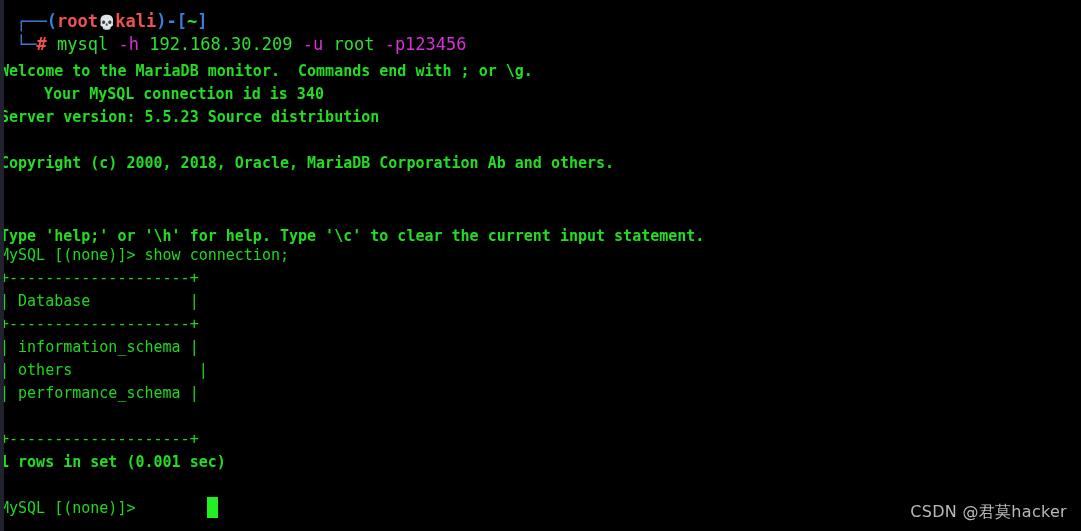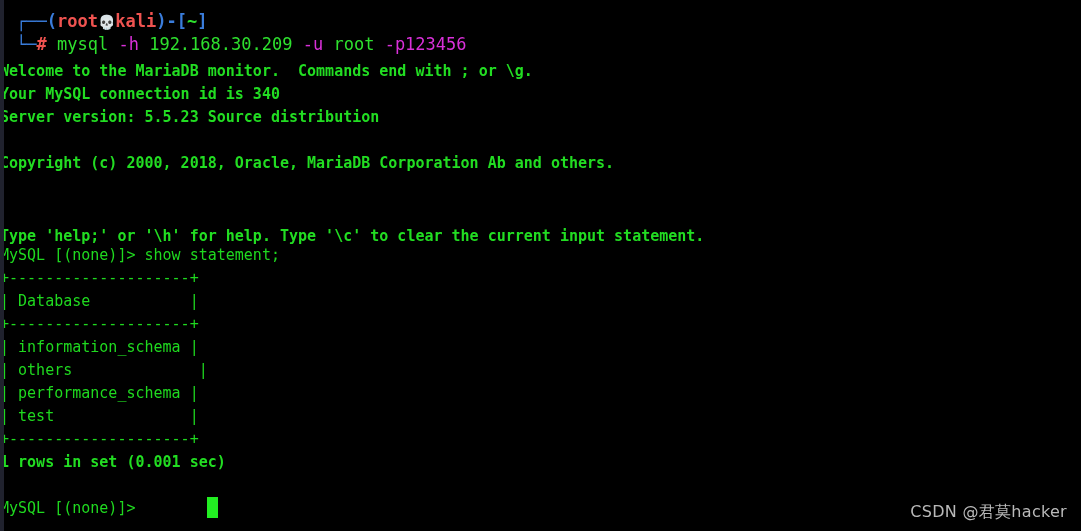--- a/index.html
+++ b/index.html
@@ -97,34 +97,33 @@
 
 <div id="terminal">
 
   <div id="edge-strip"></div>
 
   <div class="promptline1"><span class="c-blue">┌──</span><span class="c-blue">(</span><span class="c-red">root</span><span class="skull">💀</span><span class="c-red">kali</span><span class="c-blue">)</span><span class="c-blue">-</span><span class="c-blue">[</span><span class="c-green">~</span><span class="c-blue">]</span></div>
 
   <div class="promptline2"><span class="c-blue">└─</span><span class="c-hash">#</span><span class="c-cmd"> </span><span class="c-cmd">mysql</span><span class="c-cmd"> </span><span class="c-magenta">-h</span><span class="c-cmd"> </span><span class="c-cmd">192.168.30.209</span><span class="c-cmd"> </span><span class="c-magenta">-u</span><span class="c-cmd"> </span><span class="c-cmd">root</span><span class="c-cmd"> </span><span class="c-magenta">-p123456</span></div>
 
   <div class="line bold" style="top:60px;">Welcome to the MariaDB monitor.  Commands end with ; or \g.</div>
-  <div class="line bold" style="top:83px;">Your MySQL connection id is 340</div>
+  <div class="line bold" style="top:83px;margin-left:44px;">Your MySQL connection id is 340</div>
   <div class="line bold" style="top:106px;">Server version: 5.5.23 Source distribution</div>
   <div class="line bold" style="top:152px;">Copyright (c) 2000, 2018, Oracle, MariaDB Corporation Ab and others.</div>
   <div class="line bold" style="top:198px;margin-top:27px;">Type 'help;' or '\h' for help. Type '\c' to clear the current input statement.</div>
 
-  <div class="line normal" style="top:244px;"><span>MySQL [(none)]&gt;</span><span> show statement;</span></div>
+  <div class="line normal" style="top:244px;"><span>MySQL [(none)]&gt;</span><span> show connection;</span></div>
 
   <div class="line normal" style="top:267px;">+--------------------+</div>
   <div class="line normal" style="top:290px;">| Database           |</div>
   <div class="line normal" style="top:313px;">+--------------------+</div>
   <div class="line normal" style="top:336px;">| information_schema |</div>
   <div class="line normal" style="top:359px;">| others              |</div>
   <div class="line normal" style="top:382px;">| performance_schema |</div>
-  <div class="line normal" style="top:405px;">| test               |</div>
   <div class="line normal" style="top:428px;">+--------------------+</div>
 
   <div class="line bold" style="top:451px;">1 rows in set (0.001 sec)</div>
 
   <div class="line normal" style="top:497px;">MySQL [(none)]&gt;</div>
   <div id="cursor-block"></div>
 
   <div id="watermark">CSDN @君莫hacker</div>
 
 </div>

